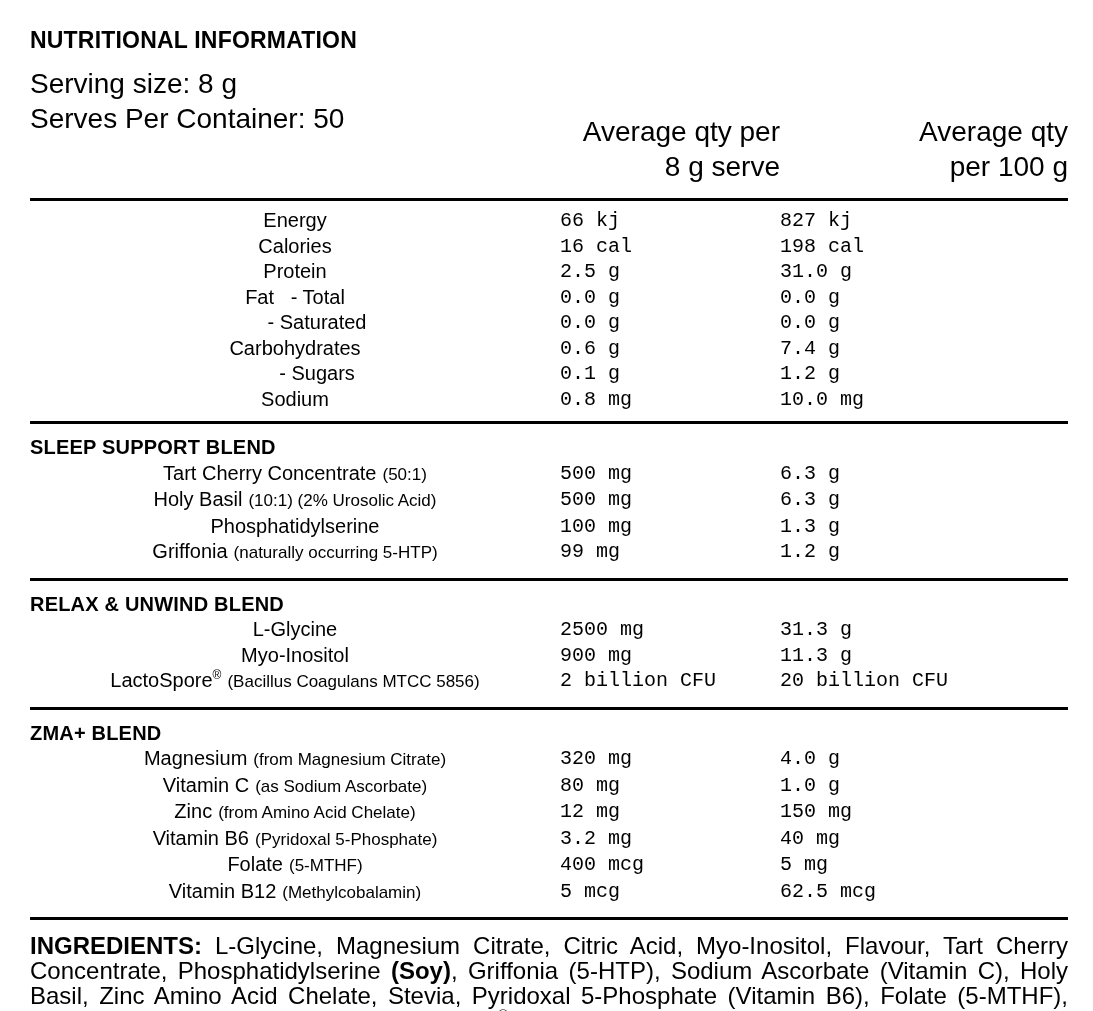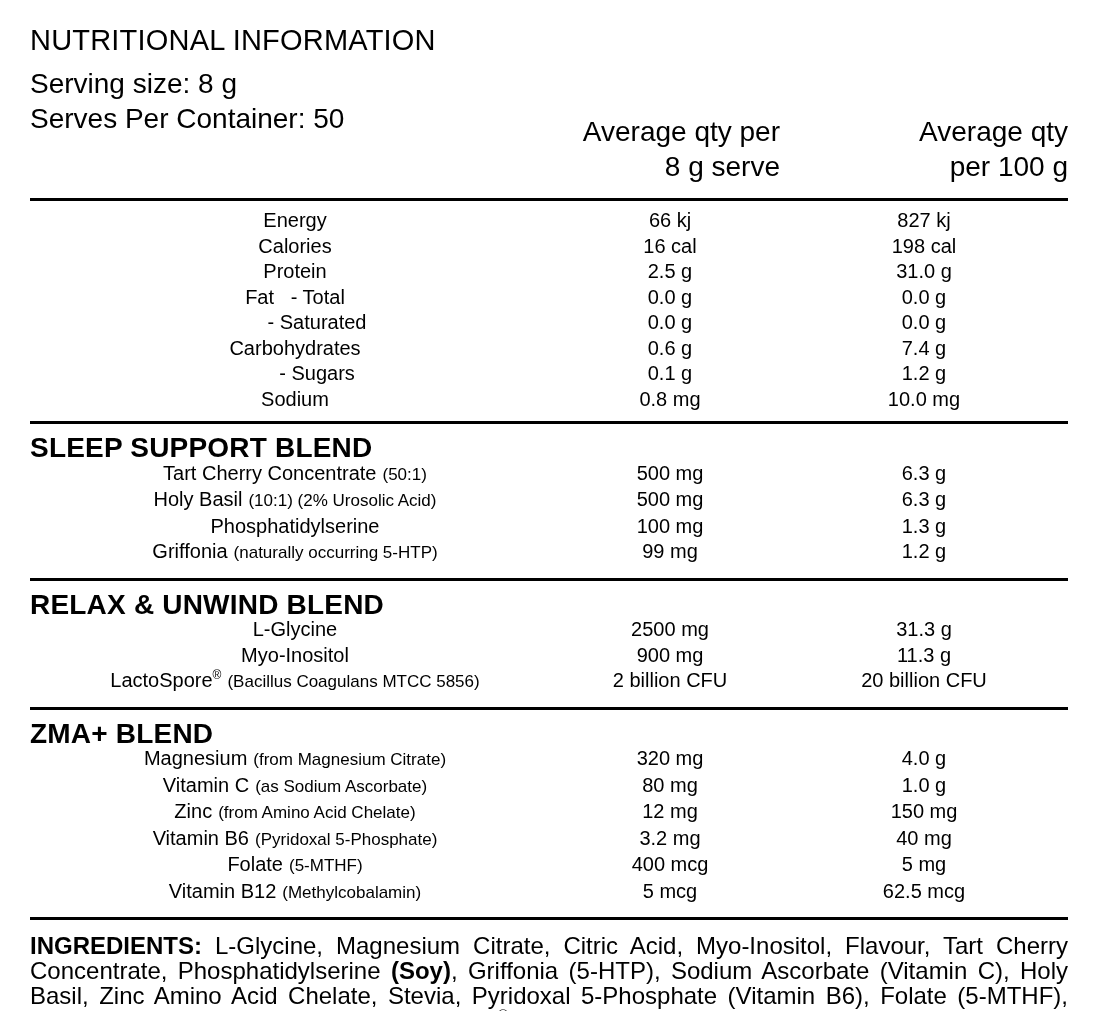--- a/index.html
+++ b/index.html
@@ -8,22 +8,22 @@
     width: 1093px;
     height: 1011px;
     background: #ffffff;
     color: #000000;
     font-family: "Liberation Sans", sans-serif;
     overflow: hidden;
   }
   .panel { padding: 22px 25px 0 30px; width: 1093px; }
 
   .title {
-    font-size: 29px;
-    font-weight: normal;
+    font-size: 23px;
+    font-weight: bold;
     letter-spacing: 0.2px;
     margin: 4px 0 12px 0;
     line-height: 28px;
   }
 
   .header-grid {
     display: grid;
     grid-template-columns: 1fr 220px 288px;
     font-size: 28px;
     line-height: 35px;
@@ -34,35 +34,35 @@
   .rule {
     height: 3px;
     background: #000;
     margin: 0;
   }
   .rule.after-header { margin-top: 14px; }
 
   .section { padding: 11px 0 12px 0; }
   .section.first { padding: 7px 0 9px 0; }
   .sec-heading {
-    font-size: 28px;
+    font-size: 20px;
     font-weight: bold;
     line-height: 25.5px;
     letter-spacing: 0.2px;
   }
   .rows { }
   .row {
     display: grid;
     grid-template-columns: 1fr 220px 288px;
     font-size: 20px;
     line-height: 25.5px;
   }
   .row .label-cell { text-align: center; }
   .row.indent .label-cell { padding-left: 44px; }
-  .row .val { text-align: center; white-space: nowrap; }
+  .row .val { text-align: left; white-space: nowrap; font-family: Liberation Mono, monospace; }
   .note { font-size: 17px; margin-left: 6px; }
   sup { font-size: 60%; vertical-align: super; line-height: 0; }
 
   .ingredients {
     margin: 13px 0 0 0;
     font-size: 24px;
     line-height: 25px;
     text-align: justify;
   }
   .ingredients .b { font-weight: bold; }

